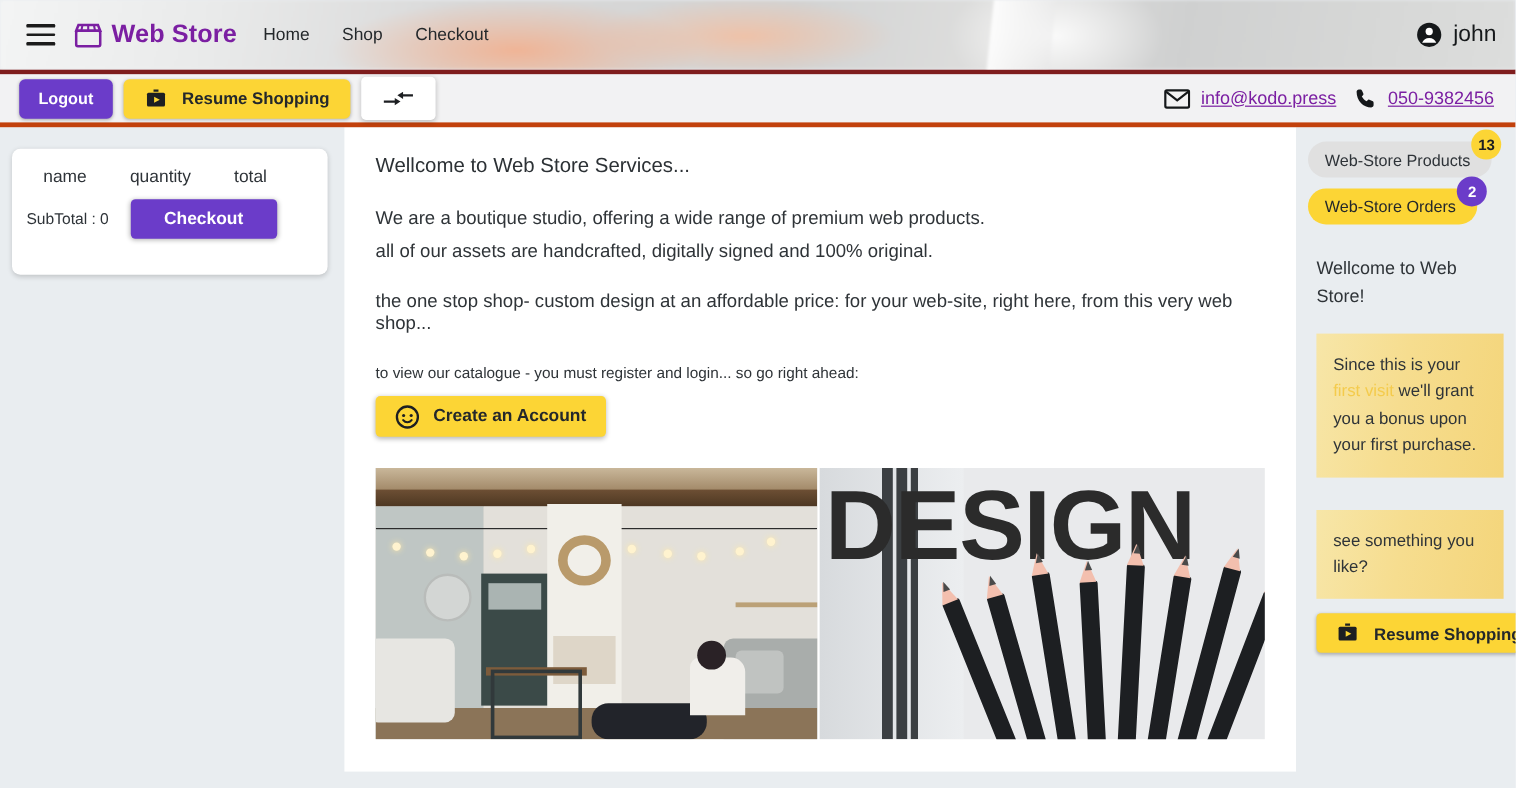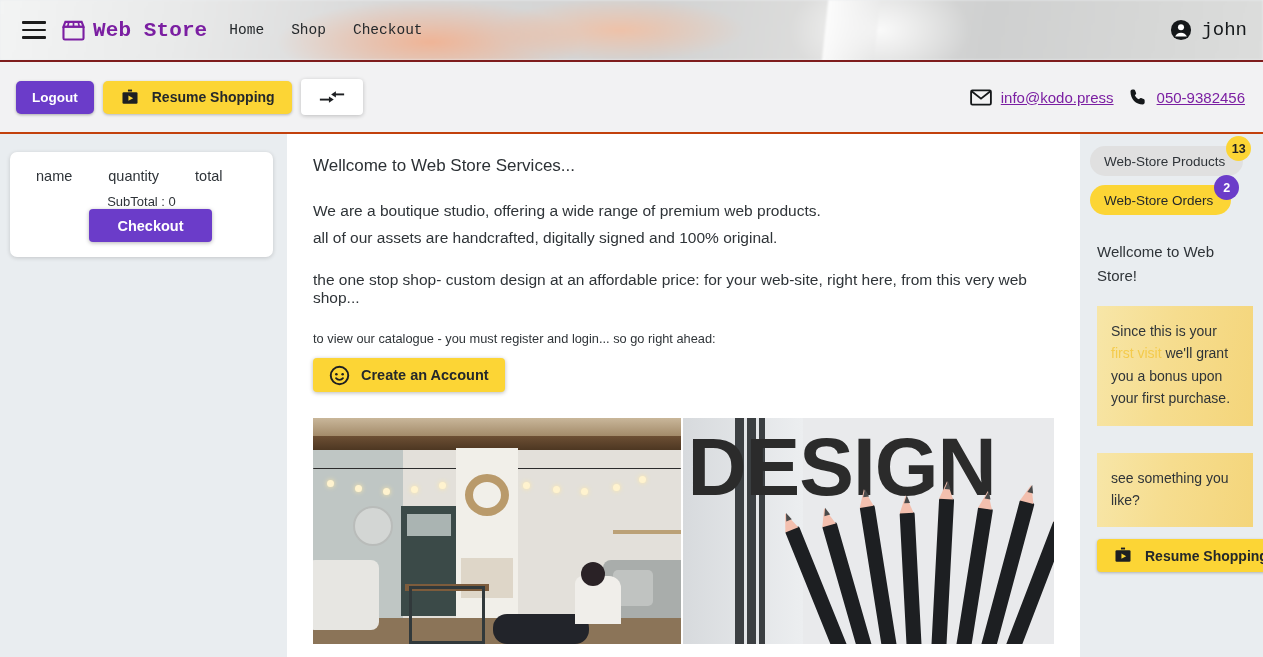--- a/index.html
+++ b/index.html
@@ -12,23 +12,22 @@
     font-family: "Liberation Sans", sans-serif;
     color: #2e3338;
   }
   .page { position: relative; width: 1263px; height: 657px; overflow: hidden; }
 
   
   .topnav {
     position: relative;
     height: 62px;
     width: 100%;
-    border-bottom: 2px solid #7f1d1d;
+    border-bottom: 4px solid #7f1d1d;
     overflow: hidden;
-    font-family: Liberation Mono, monospace;
   }
   .topnav-bg {
     position: absolute; inset: 0;
     background:
       radial-gradient(ellipse 220px 60px at 430px 42px, rgba(247,168,128,.75), rgba(247,168,128,0) 70%),
       radial-gradient(ellipse 180px 45px at 620px 30px, rgba(250,186,150,.7), rgba(250,186,150,0) 70%),
       radial-gradient(ellipse 120px 70px at 880px 30px, rgba(255,255,255,.85), rgba(255,255,255,0) 75%),
       linear-gradient(100deg,#f3f4f4 0%, #e9eaea 14%, #d9d9d9 30%, #d2d3d3 52%, #dededd 66%, #cfd0d0 78%, #d6d7d6 90%, #dcdddc 100%);
     filter: blur(1.2px);
   }
@@ -66,25 +65,25 @@
     white-space: nowrap;
   }
   .navlink:last-of-type { margin-right:0; }
   .topnav-spacer { flex: 1; }
   .user-box { display:flex; align-items:center; gap:9px; cursor:pointer; }
   .user-name { font-size:19px; color:#16191b; }
 
   
   .toolbar {
     position: relative;
-    height: 72px;
+    height: 44px;
     background: #f2f2f3;
     display:flex; align-items:center;
     padding: 0 18px 0 16px;
-    border-bottom: 2px solid #c2410c;
+    border-bottom: 4px solid #c2410c;
   }
   .btn {
     border: none;
     font-family: inherit;
     cursor: pointer;
     display: inline-flex;
     align-items: center;
     justify-content: center;
     border-radius: 5px;
     white-space: nowrap;
@@ -134,21 +133,21 @@
   .col-left { width: 287px; padding: 18px 14px 0 10px; }
   .cart-card {
     background:#fff;
     border-radius:7px;
     box-shadow: 0 1px 4px rgba(0,0,0,.17);
     padding: 16px 12px 14px 12px;
     height: 105px;
     position: relative;
   }
   .cart-head { display:flex; gap: 36px; padding-left: 14px; font-size:14.5px; color:#2e3338; }
-  .cart-foot { display:flex; align-items:center; margin-top: 10px; flex-direction: column; }
+  .cart-foot { display:flex; align-items:center; margin-top: 10px; }
   .cart-subtotal { font-size: 13px; color:#2e3338; }
   .btn-checkout {
     background:#6b3cc9;
     color:#fff; font-weight:700; font-size:14.5px;
     height:33px; padding:0 28px;
     margin-left: 18px;
     box-shadow: 0 1px 4px rgba(0,0,0,.3);
     border-radius:4px;
   }
 

